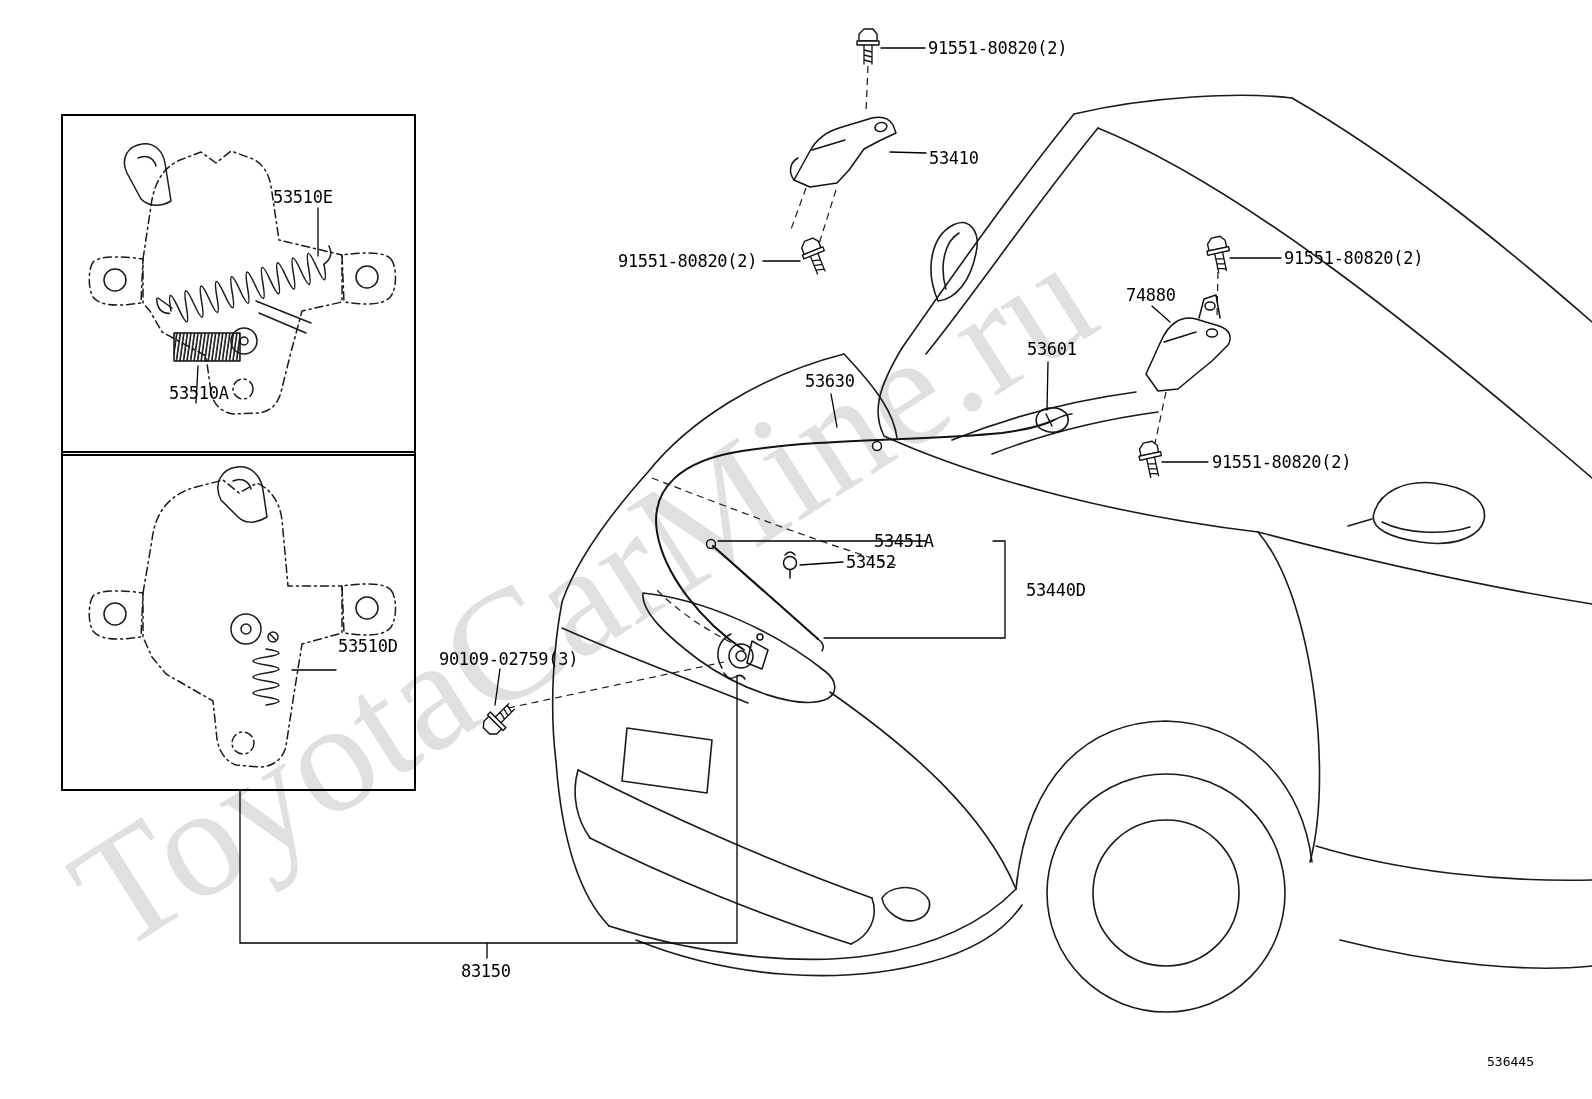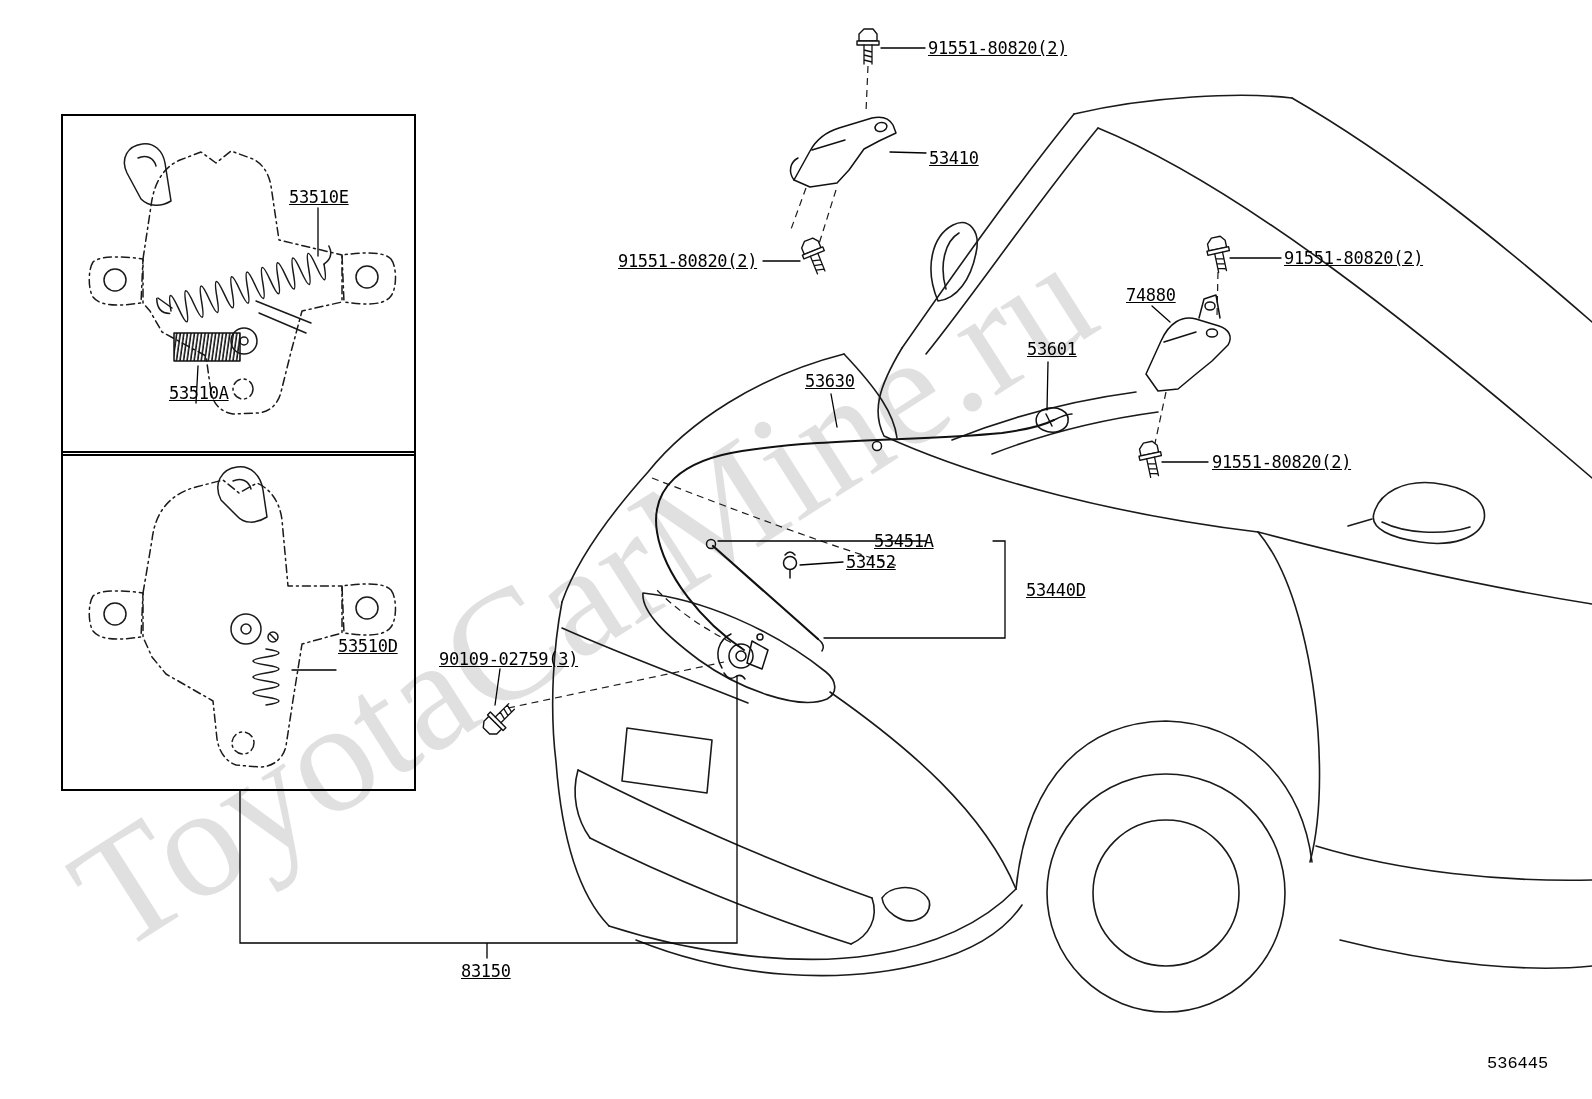--- a/index.html
+++ b/index.html
@@ -1,22 +1,22 @@
 <!DOCTYPE html>
 <html><head>
 <meta charset="utf-8">
 <style>
   html,body{margin:0;padding:0;background:#fff;}
   body{width:1592px;height:1099px;overflow:hidden;
        font-family:"DejaVu Sans Mono","Liberation Mono",monospace;}
   #canvas{position:relative;width:1592px;height:1099px;background:#fff;}
   #art{position:absolute;left:0;top:0;}
   .plabel{position:absolute;font-size:17px;line-height:20px;color:#000;
-          white-space:nowrap;letter-spacing:-0.3px;text-decoration:underline;}
-  .code{position:absolute;font-size:17px;color:#000;font-family:Liberation Mono, monospace;}
+          white-space:nowrap;letter-spacing:-0.3px;}
+  .code{position:absolute;font-size:13px;color:#000;}
 </style>
 </head>
 <body>
 
 <div id="canvas">
 
 <svg id="art" width="1592" height="1099" viewBox="0 0 1592 1099">
   <defs>
     <g id="bolt">
       <path d="M-9,-8 L-4,-13 L5,-13 L9,-8 L9,-1 L-9,-1 Z" fill="#fff" stroke="#111" stroke-width="1.4"></path>
@@ -201,19 +201,19 @@
   <div class="plabel" style="left:618px;top:251px">91551-80820(2)</div>
   <div class="plabel" style="left:1126px;top:285px">74880</div>
   <div class="plabel" style="left:1284px;top:248px">91551-80820(2)</div>
   <div class="plabel" style="left:1027px;top:339px">53601</div>
   <div class="plabel" style="left:805px;top:371px">53630</div>
   <div class="plabel" style="left:1212px;top:452px">91551-80820(2)</div>
   <div class="plabel" style="left:874px;top:531px">53451A</div>
   <div class="plabel" style="left:846px;top:552px">53452</div>
   <div class="plabel" style="left:1026px;top:580px">53440D</div>
   <div class="plabel" style="left:439px;top:649px">90109-02759(3)</div>
-  <div class="plabel" style="left:289px;top:187px">53510E</div>
+  <div class="plabel" style="left:273px;top:187px">53510E</div>
   <div class="plabel" style="left:169px;top:383px">53510A</div>
   <div class="plabel" style="left:338px;top:636px">53510D</div>
   <div class="plabel" style="left:461px;top:961px">83150</div>
 
   <div class="code" style="left:1487px;top:1054px">536445</div>
 </div>
 
 </body></html>

